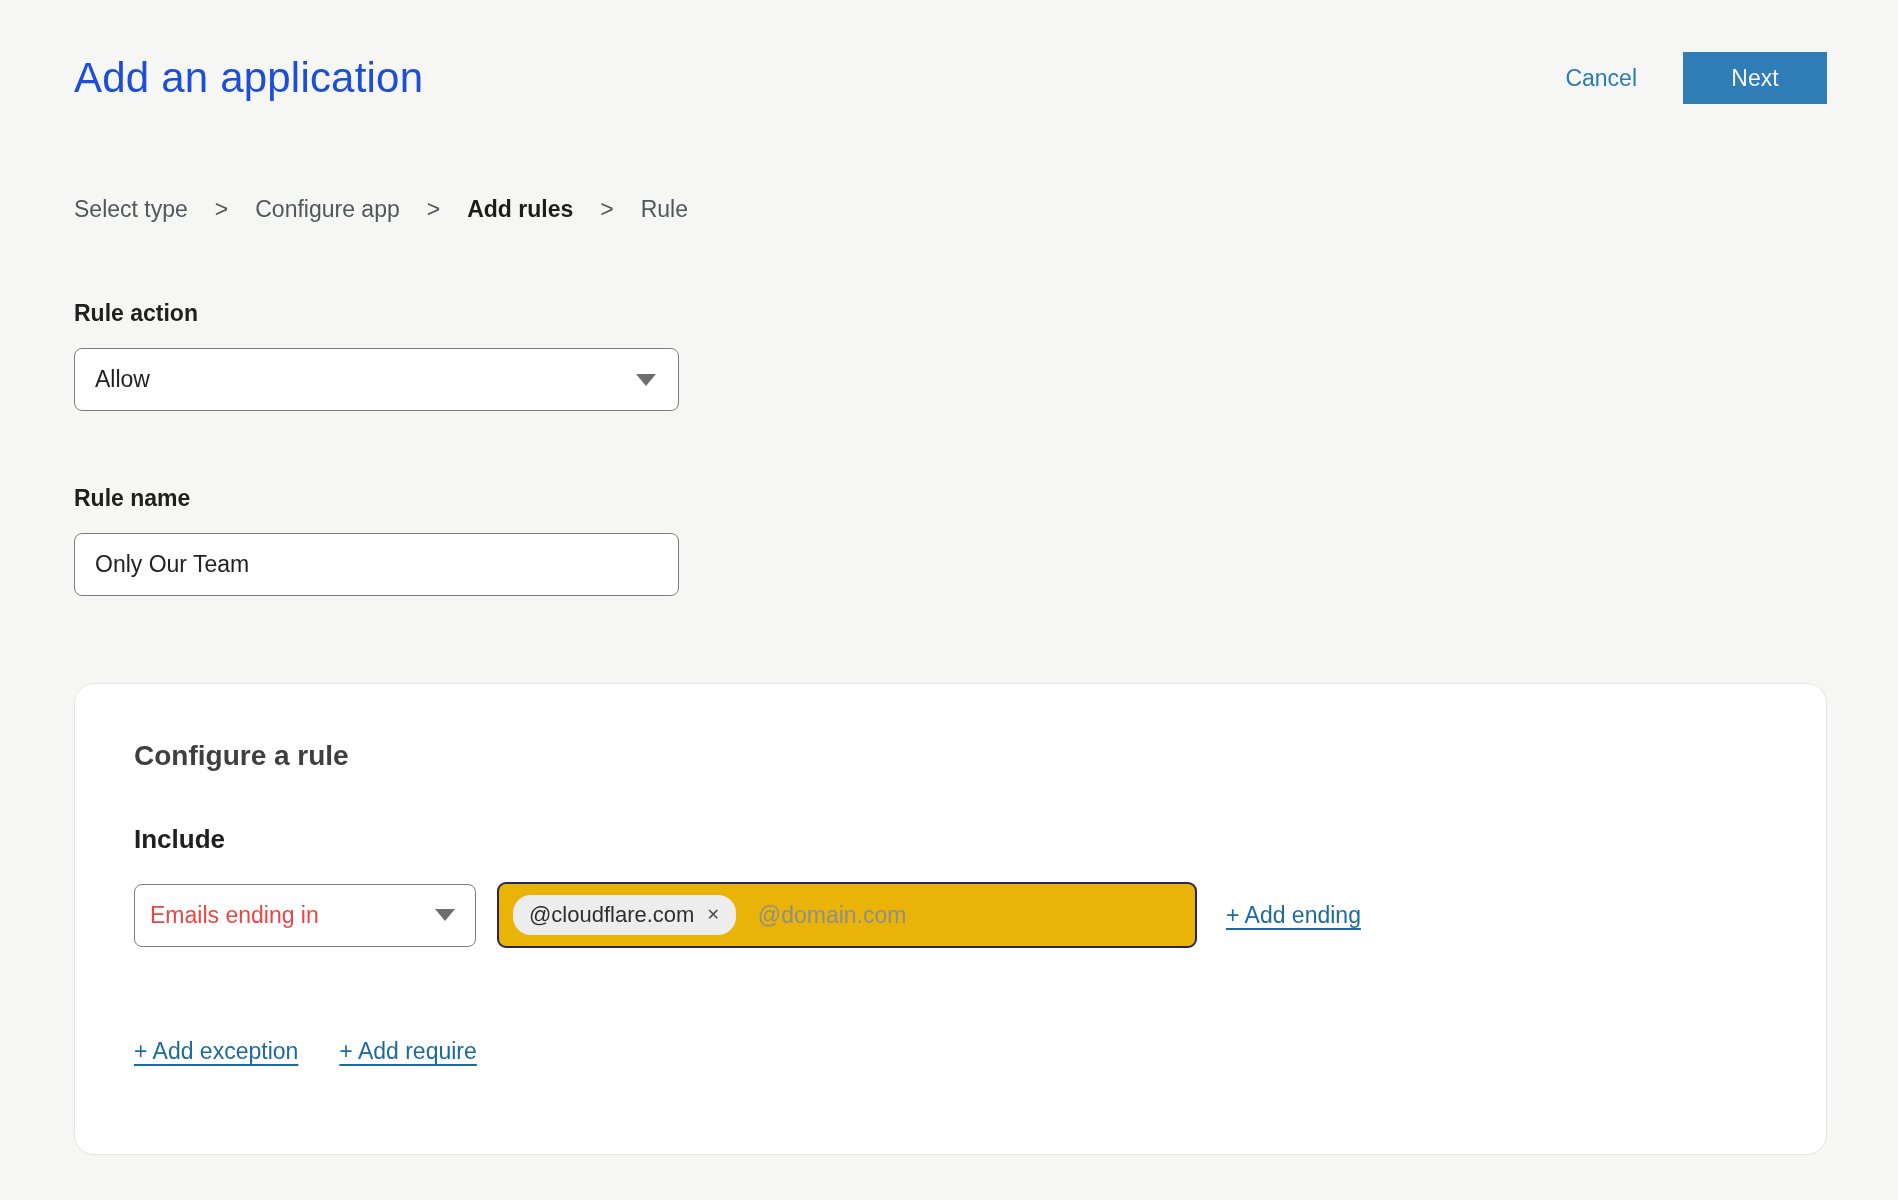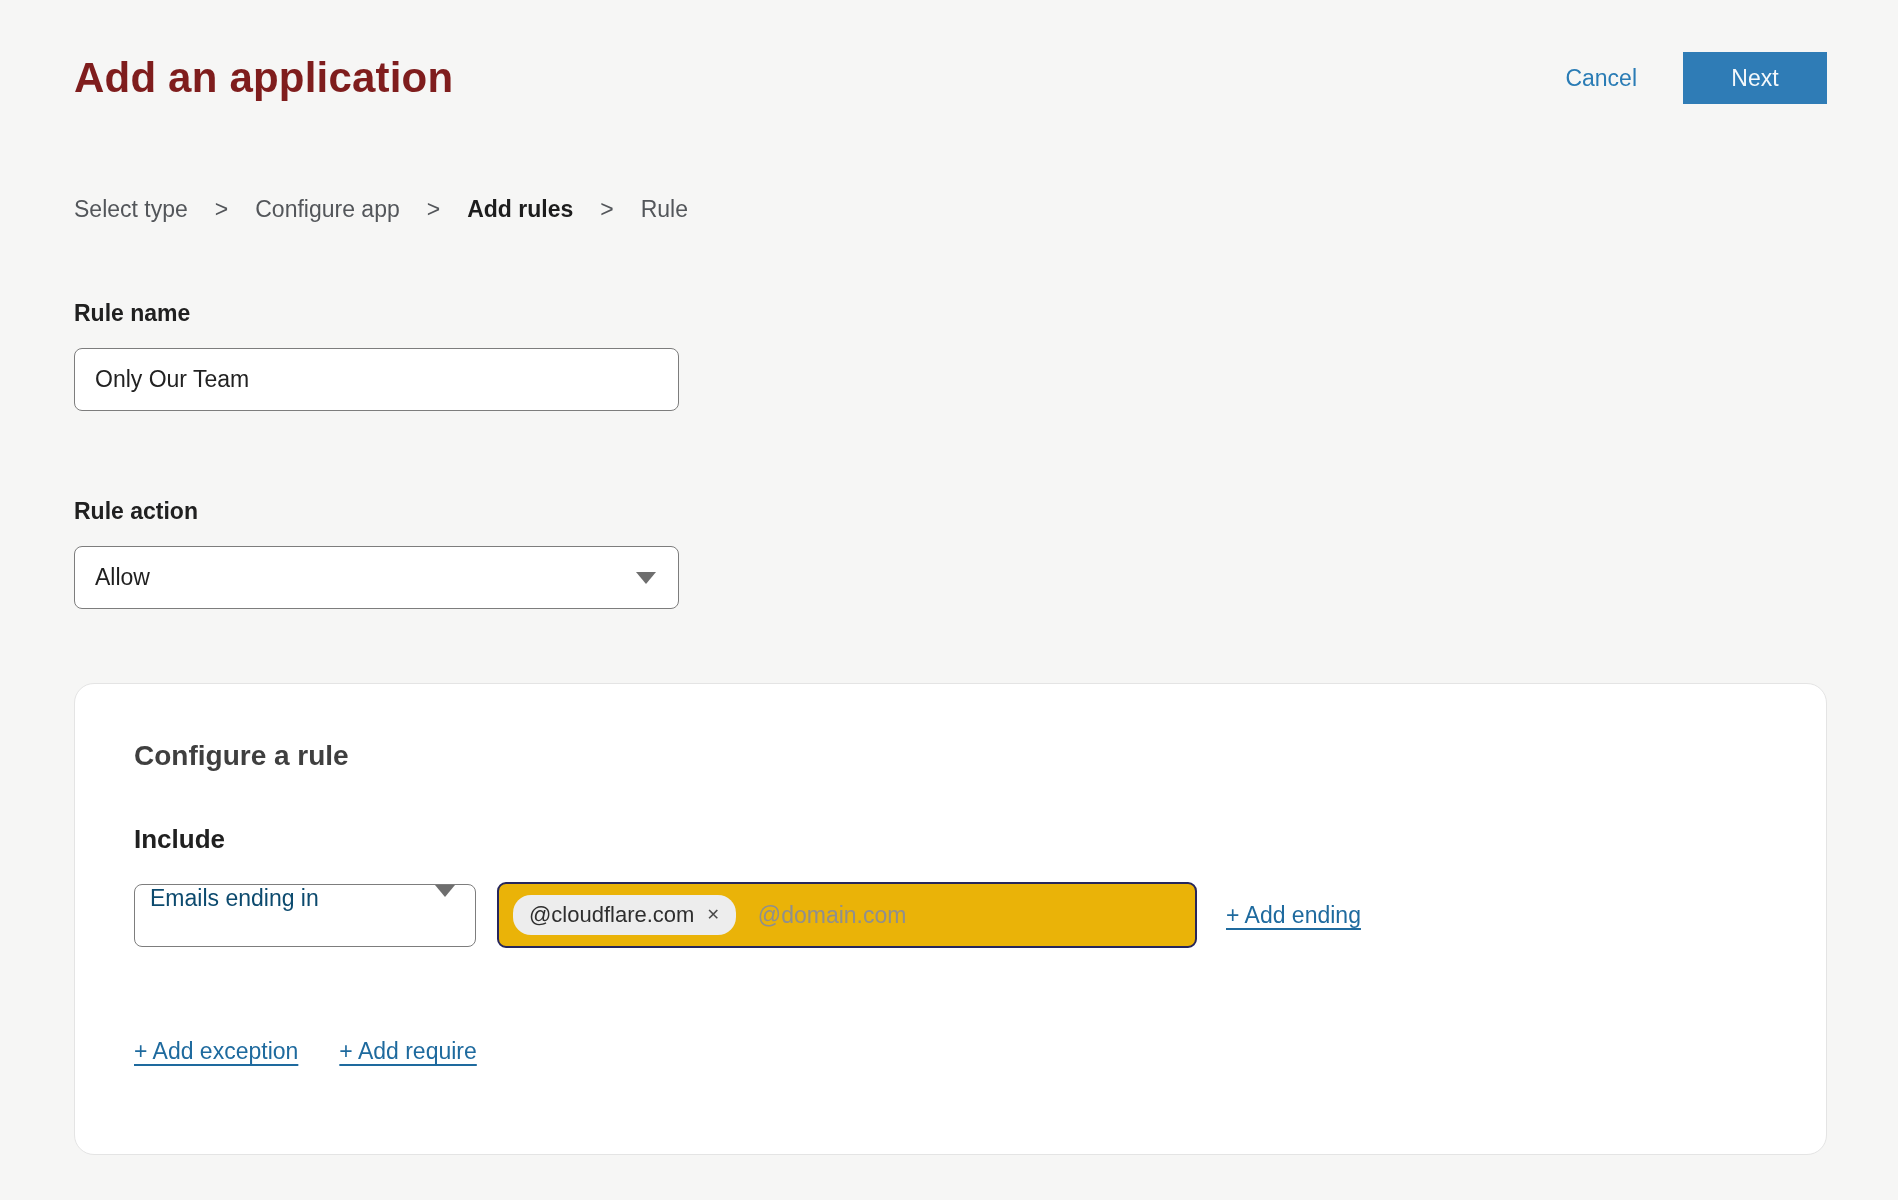--- a/index.html
+++ b/index.html
@@ -16,22 +16,22 @@
   }
   
   .header-row {
     display: flex;
     justify-content: space-between;
     align-items: center;
     margin-bottom: 92px;
   }
   .page-title {
     font-size: 42px;
-    font-weight: 700;
-    color: #7f1d1d;
+    font-weight: 400;
+    color: #1d4ed8;
     letter-spacing: 0.2px;
   }
   .header-actions { display: flex; align-items: center; }
   .cancel-link {
     font-size: 23px;
     color: #2a7cb5;
     text-decoration: none;
     margin-right: 46px;
     cursor: pointer;
   }
@@ -129,25 +129,25 @@
     display: flex;
     align-items: center;
   }
   .selector-box {
     width: 342px;
     height: 63px;
     border: 1px solid #7d7d7d;
     border-radius: 8px;
     background: #fff;
     display: flex;
-    align-items: flex-start;
+    align-items: center;
     justify-content: space-between;
     padding: 0 20px 0 15px;
     font-size: 23px;
-    color: #0c4a6e;
+    color: #ef4444;
     cursor: pointer;
     flex: none;
   }
   .email-input-wrap {
     width: 700px;
     height: 66px;
     border: 2px solid #26265c;
     border-radius: 9px;
     background: #eab308;
     display: flex;
@@ -218,31 +218,31 @@
   <nav class="breadcrumb">
     <span class="crumb">Select type</span>
     <span class="sep">&gt;</span>
     <span class="crumb">Configure app</span>
     <span class="sep">&gt;</span>
     <span class="crumb active">Add rules</span>
     <span class="sep">&gt;</span>
     <span class="crumb">Rule</span>
   </nav>
 
-  <div class="field-group rule-name-group">
-    <div class="field-label">Rule name</div>
-    <input class="text-input" type="text" value="Only Our Team" style="">
-  </div>
-
   <div class="field-group rule-action-group">
     <div class="field-label">Rule action</div>
     <div class="select-box">
       <span>Allow</span>
       <span class="caret-down"></span>
     </div>
+  </div>
+
+  <div class="field-group rule-name-group">
+    <div class="field-label">Rule name</div>
+    <input class="text-input" type="text" value="Only Our Team" style="">
   </div>
 
   <section class="rule-card">
     <h2 class="card-title">Configure a rule</h2>
 
     <div class="include-label">Include</div>
 
     <div class="rule-row">
       <div class="selector-box">
         <span>Emails ending in</span>

